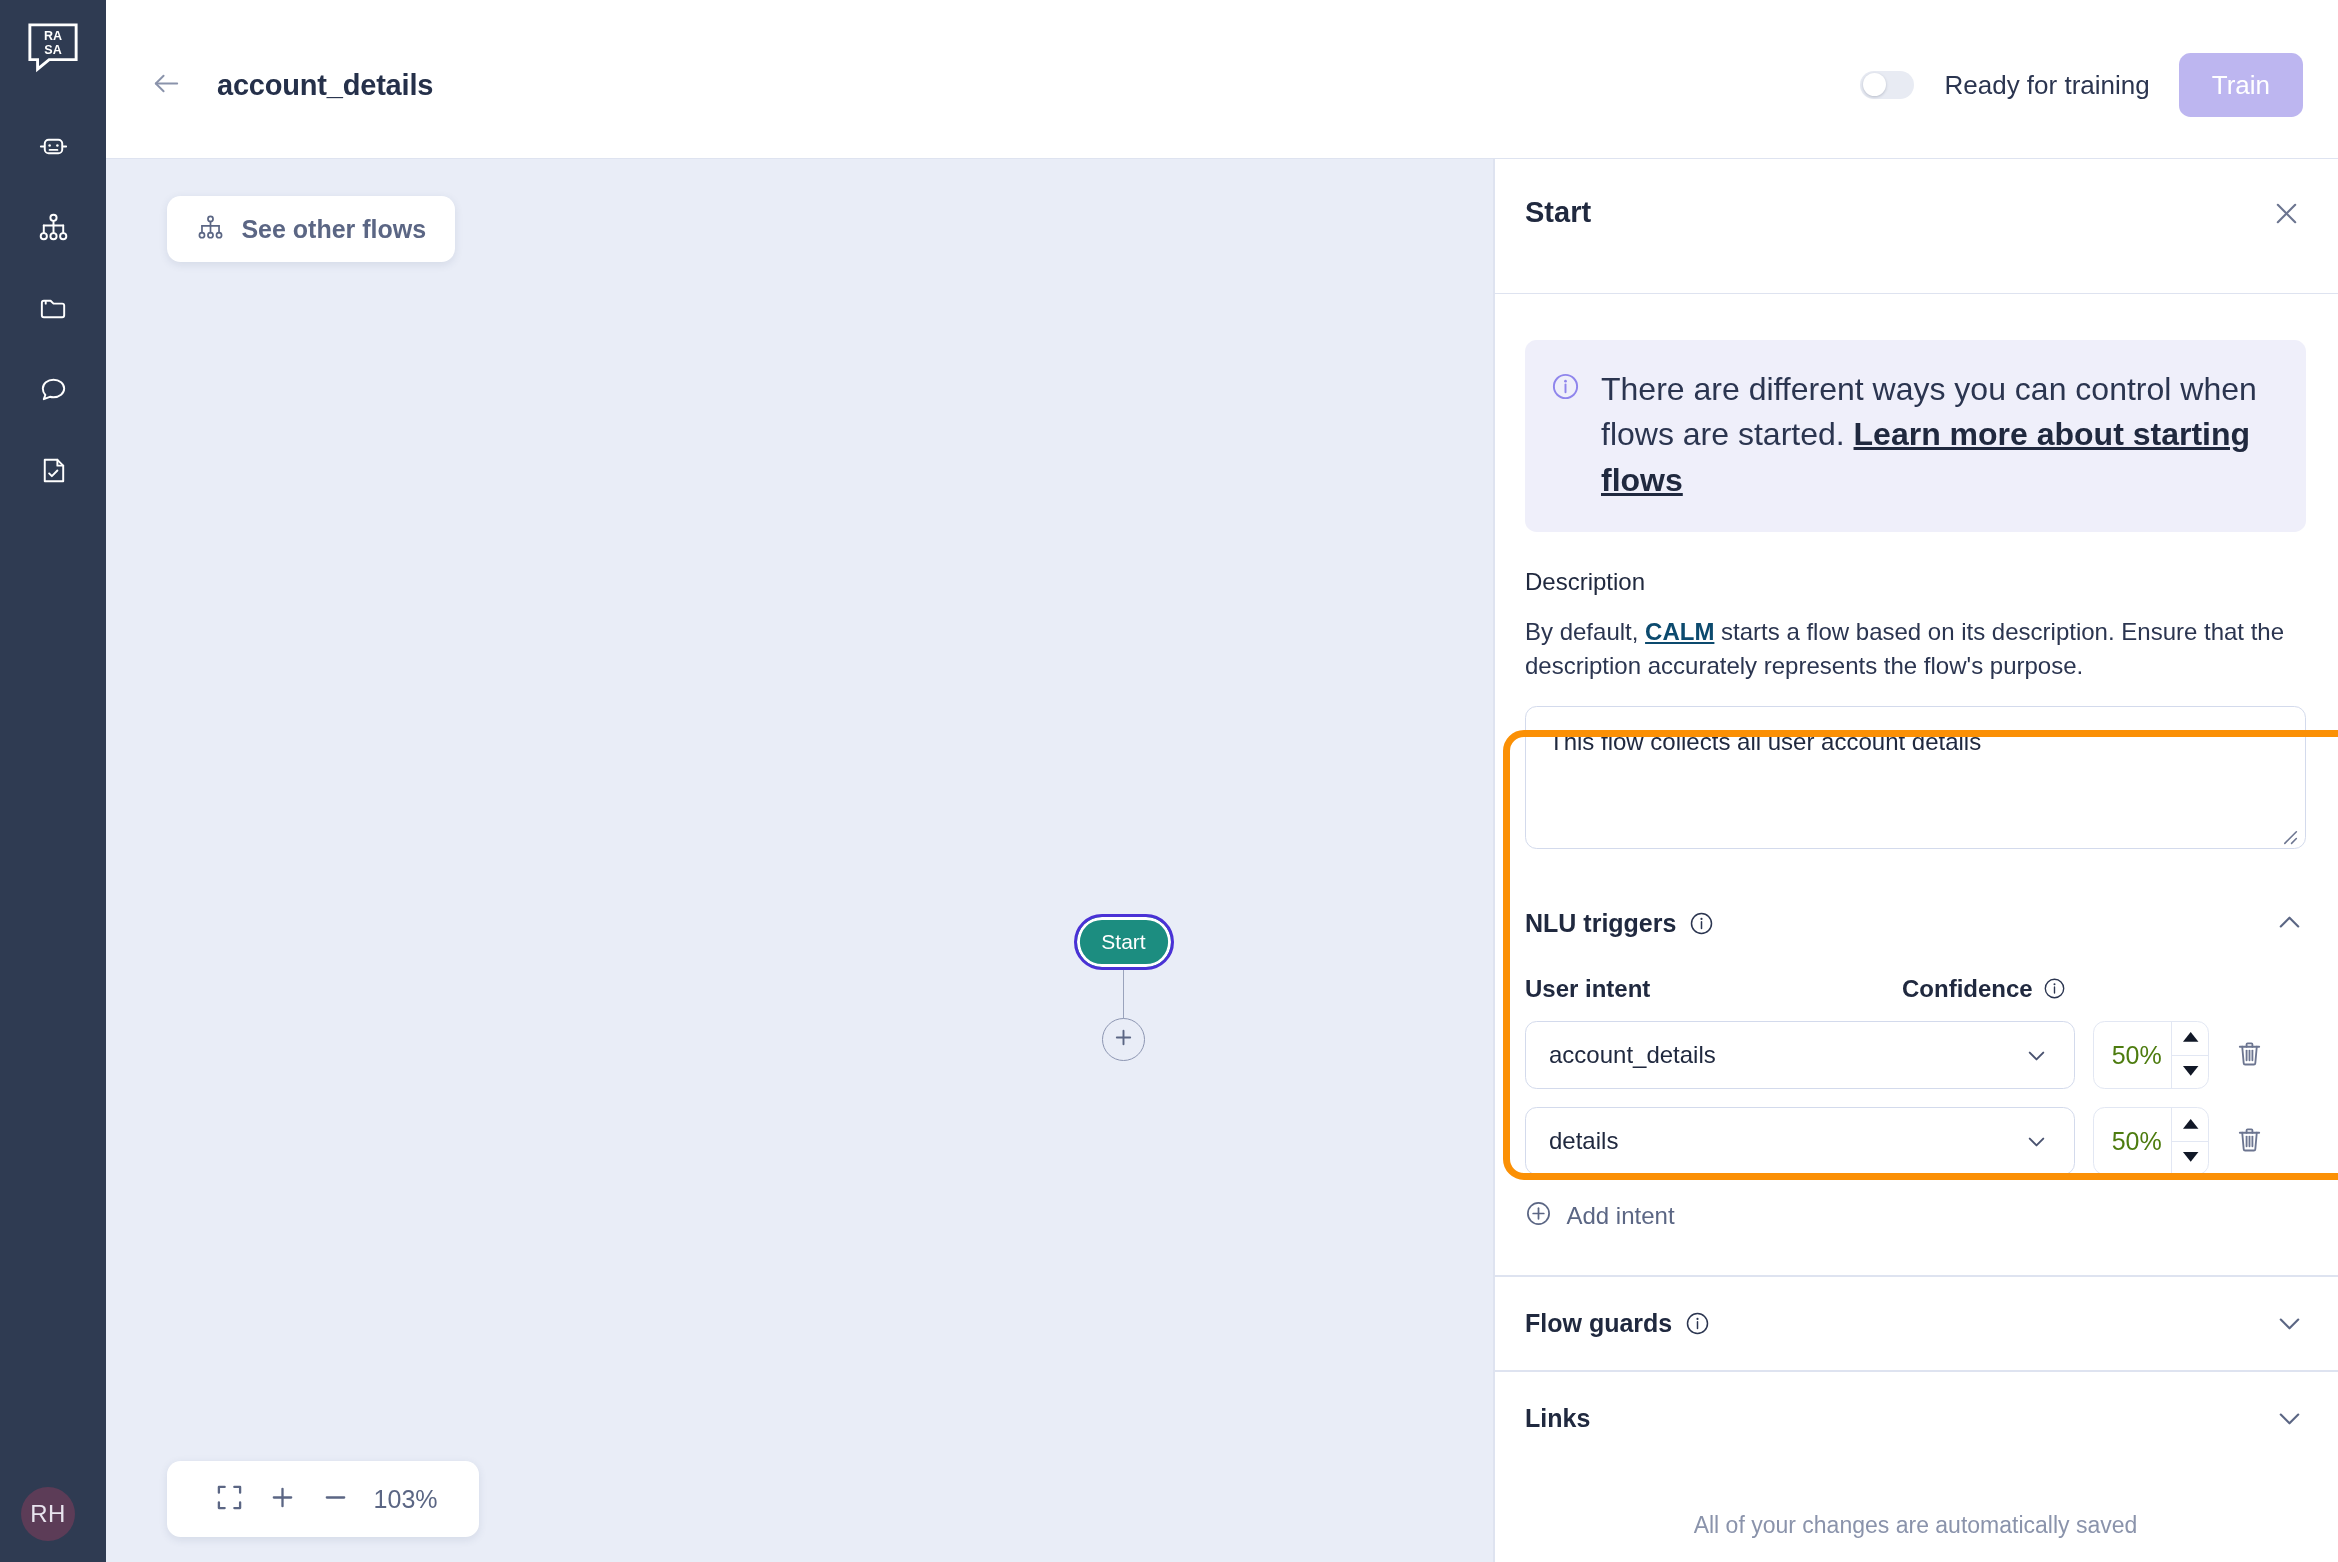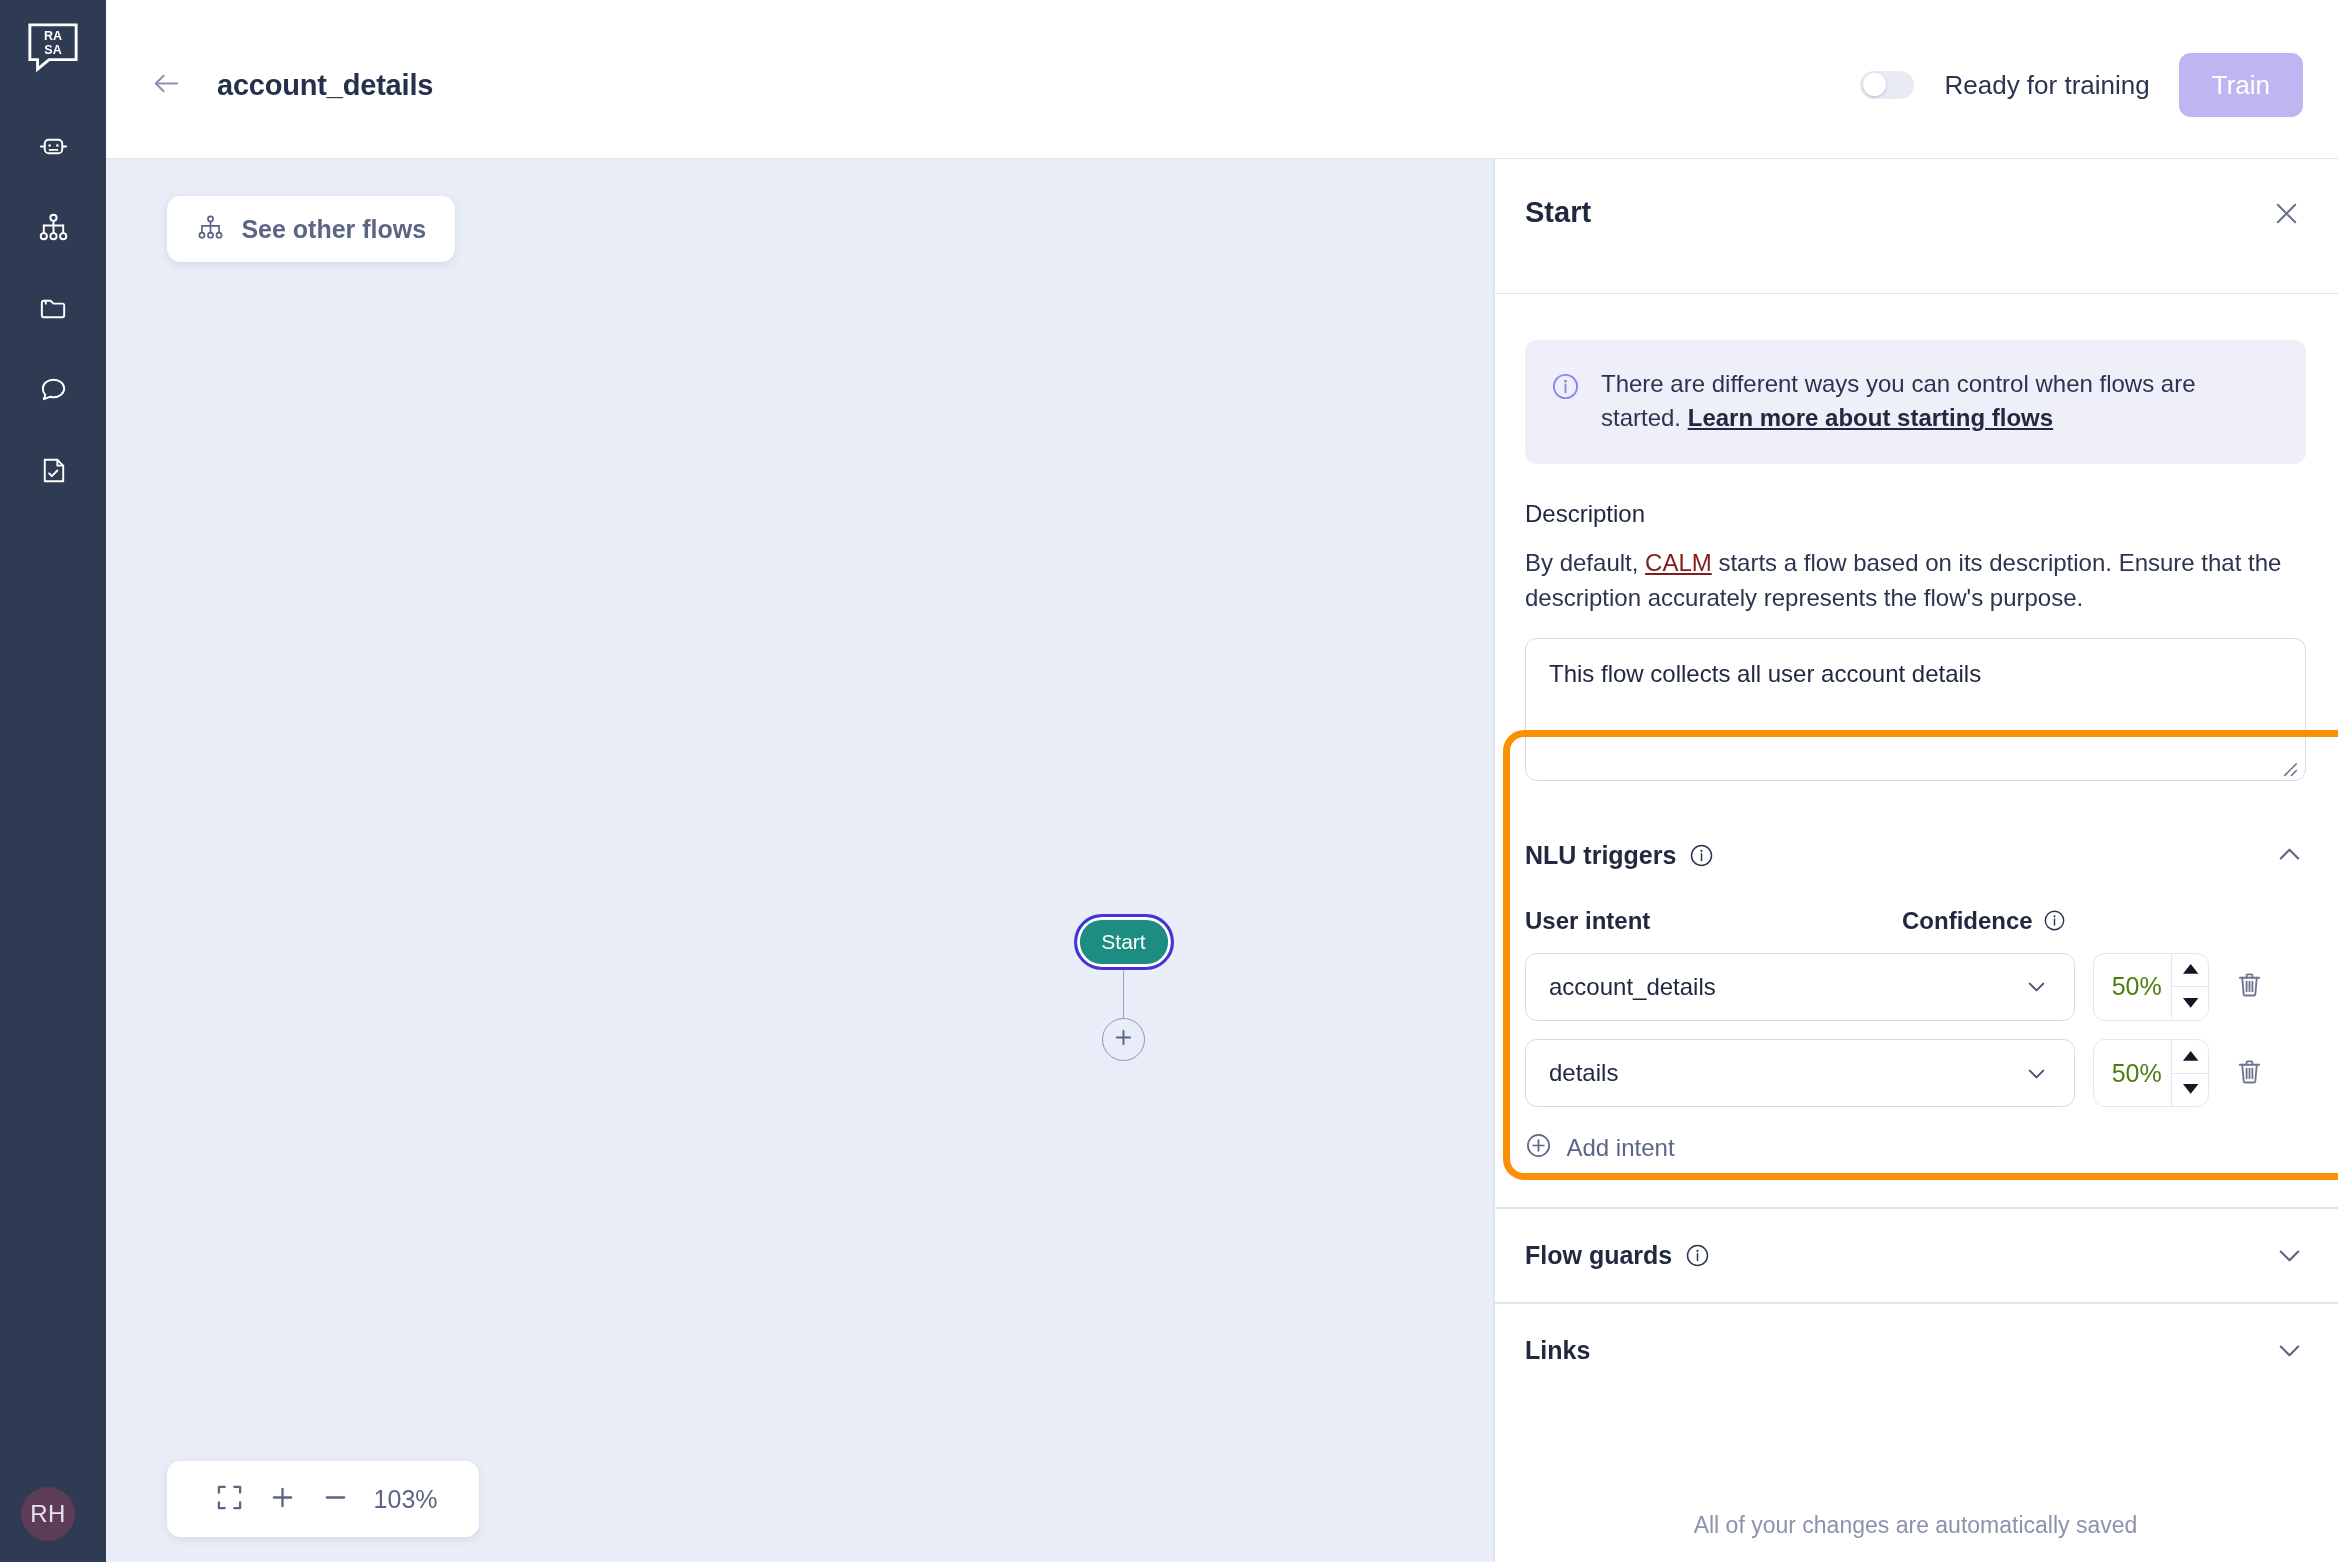--- a/index.html
+++ b/index.html
@@ -137,27 +137,27 @@
   .panel-title { font-size: 29px; font-weight: bold; color: #20293F; }
   .panel-close { margin-left: auto; width: 39px; height: 39px; display: flex; align-items: center; justify-content: center; cursor: pointer; color: #6C7590; }
 
   .panel-scroll { flex: 1; overflow: hidden; position: relative; }
 
   .infobox {
     margin: 46px 32px 0 32px;
     background: #EFEFFA; border-radius: 11.6px;
     display: flex; gap: 21px; padding: 27px 29px 29px 26px;
   }
-  .infobox .ibody { font-size: 24px; line-height: 1.42; color: #2B3550; }
+  .infobox .ibody { font-size: 32px; line-height: 1.42; color: #2B3550; }
   .infobox a { color: #20293F; font-weight: bold; text-decoration: underline; }
 
   .desc-block { margin: 36px 32px 0 32px; }
   .desc-label { font-size: 24px; font-weight: normal; color: #20293F; }
   .desc-help { margin-top: 18.3px; font-size: 24px; line-height: 1.42; color: #2B3550; }
-  .desc-help a { color: #7f1d1d; font-weight: normal; text-decoration: underline; }
+  .desc-help a { color: #0c4a6e; font-weight: bold; text-decoration: underline; }
   .desc-area {
     margin-top: 23px; width: 100%; height: 143px;
     border: 1.9px solid #D3DAEC; border-radius: 11.6px;
     padding: 21px 23px; font-size: 24px; color: #20293F;
     font-family: inherit; resize: none; background: #fff;
     position: relative;
   }
   .ta-wrap { position: relative; }
   .ta-handle {
     position: absolute; right: 7.7px; bottom: 7.7px; width: 19.3px; height: 19.3px;

